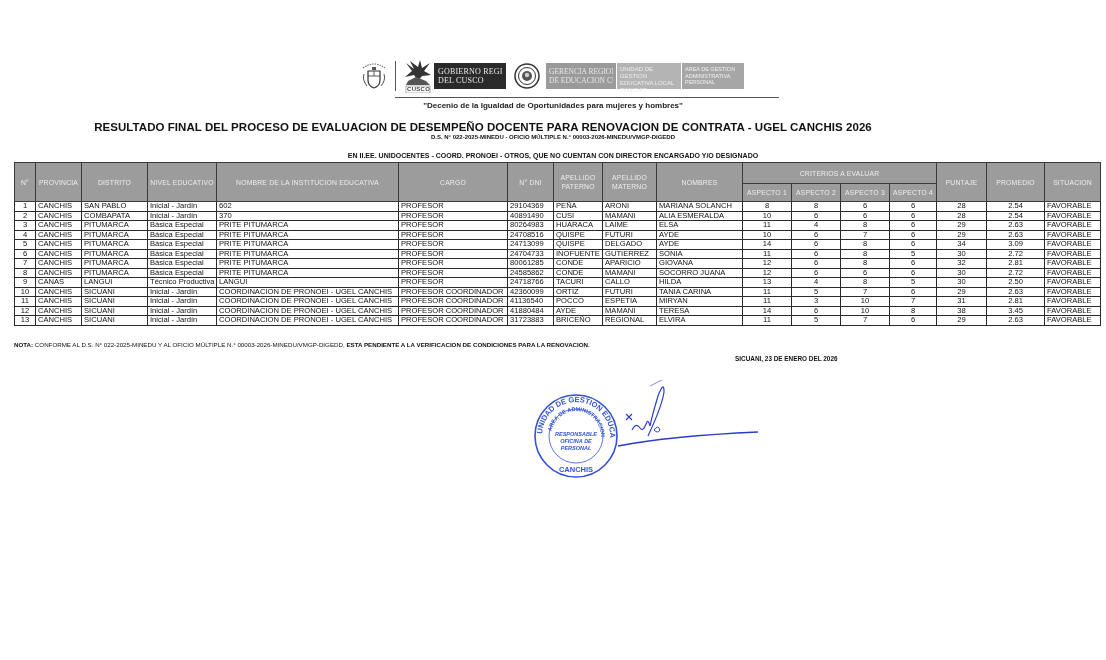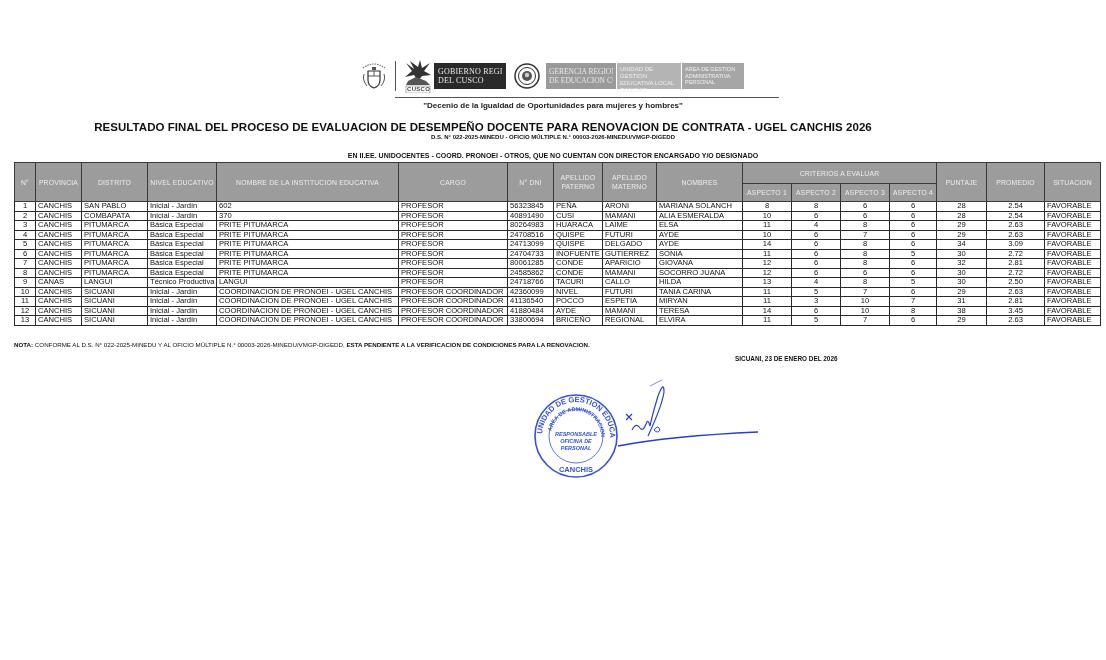--- a/index.html
+++ b/index.html
@@ -144,21 +144,21 @@
     </tr>
   </thead>
   <tbody id="rows-body">
       <tr>
         <td class="c">1</td>
         <td class="l">CANCHIS</td>
         <td class="l">SAN PABLO</td>
         <td class="l">Inicial - Jardín</td>
         <td class="l">602</td>
         <td class="l">PROFESOR</td>
-        <td class="l">56323845</td>
+        <td class="l">29104369</td>
         <td class="l">PEÑA</td>
         <td class="l">ARONI</td>
         <td class="l">MARIANA SOLANCH</td>
         <td class="c">8</td>
         <td class="c">8</td>
         <td class="c">6</td>
         <td class="c">6</td>
         <td class="c">28</td>
         <td class="c">2.54</td>
         <td class="l">FAVORABLE</td>
@@ -316,21 +316,21 @@
         <td class="l">FAVORABLE</td>
       </tr>
       <tr>
         <td class="c">10</td>
         <td class="l">CANCHIS</td>
         <td class="l">SICUANI</td>
         <td class="l">Inicial - Jardín</td>
         <td class="l">COORDINACION DE PRONOEI - UGEL CANCHIS</td>
         <td class="l">PROFESOR COORDINADOR</td>
         <td class="l">42360099</td>
-        <td class="l">NIVEL</td>
+        <td class="l">ORTIZ</td>
         <td class="l">FUTURI</td>
         <td class="l">TANIA CARINA</td>
         <td class="c">11</td>
         <td class="c">5</td>
         <td class="c">7</td>
         <td class="c">6</td>
         <td class="c">29</td>
         <td class="c">2.63</td>
         <td class="l">FAVORABLE</td>
       </tr>
@@ -372,21 +372,21 @@
         <td class="c">3.45</td>
         <td class="l">FAVORABLE</td>
       </tr>
       <tr>
         <td class="c">13</td>
         <td class="l">CANCHIS</td>
         <td class="l">SICUANI</td>
         <td class="l">Inicial - Jardín</td>
         <td class="l">COORDINACION DE PRONOEI - UGEL CANCHIS</td>
         <td class="l">PROFESOR COORDINADOR</td>
-        <td class="l">33800694</td>
+        <td class="l">31723883</td>
         <td class="l">BRICEÑO</td>
         <td class="l">REGIONAL</td>
         <td class="l">ELVIRA</td>
         <td class="c">11</td>
         <td class="c">5</td>
         <td class="c">7</td>
         <td class="c">6</td>
         <td class="c">29</td>
         <td class="c">2.63</td>
         <td class="l">FAVORABLE</td>

